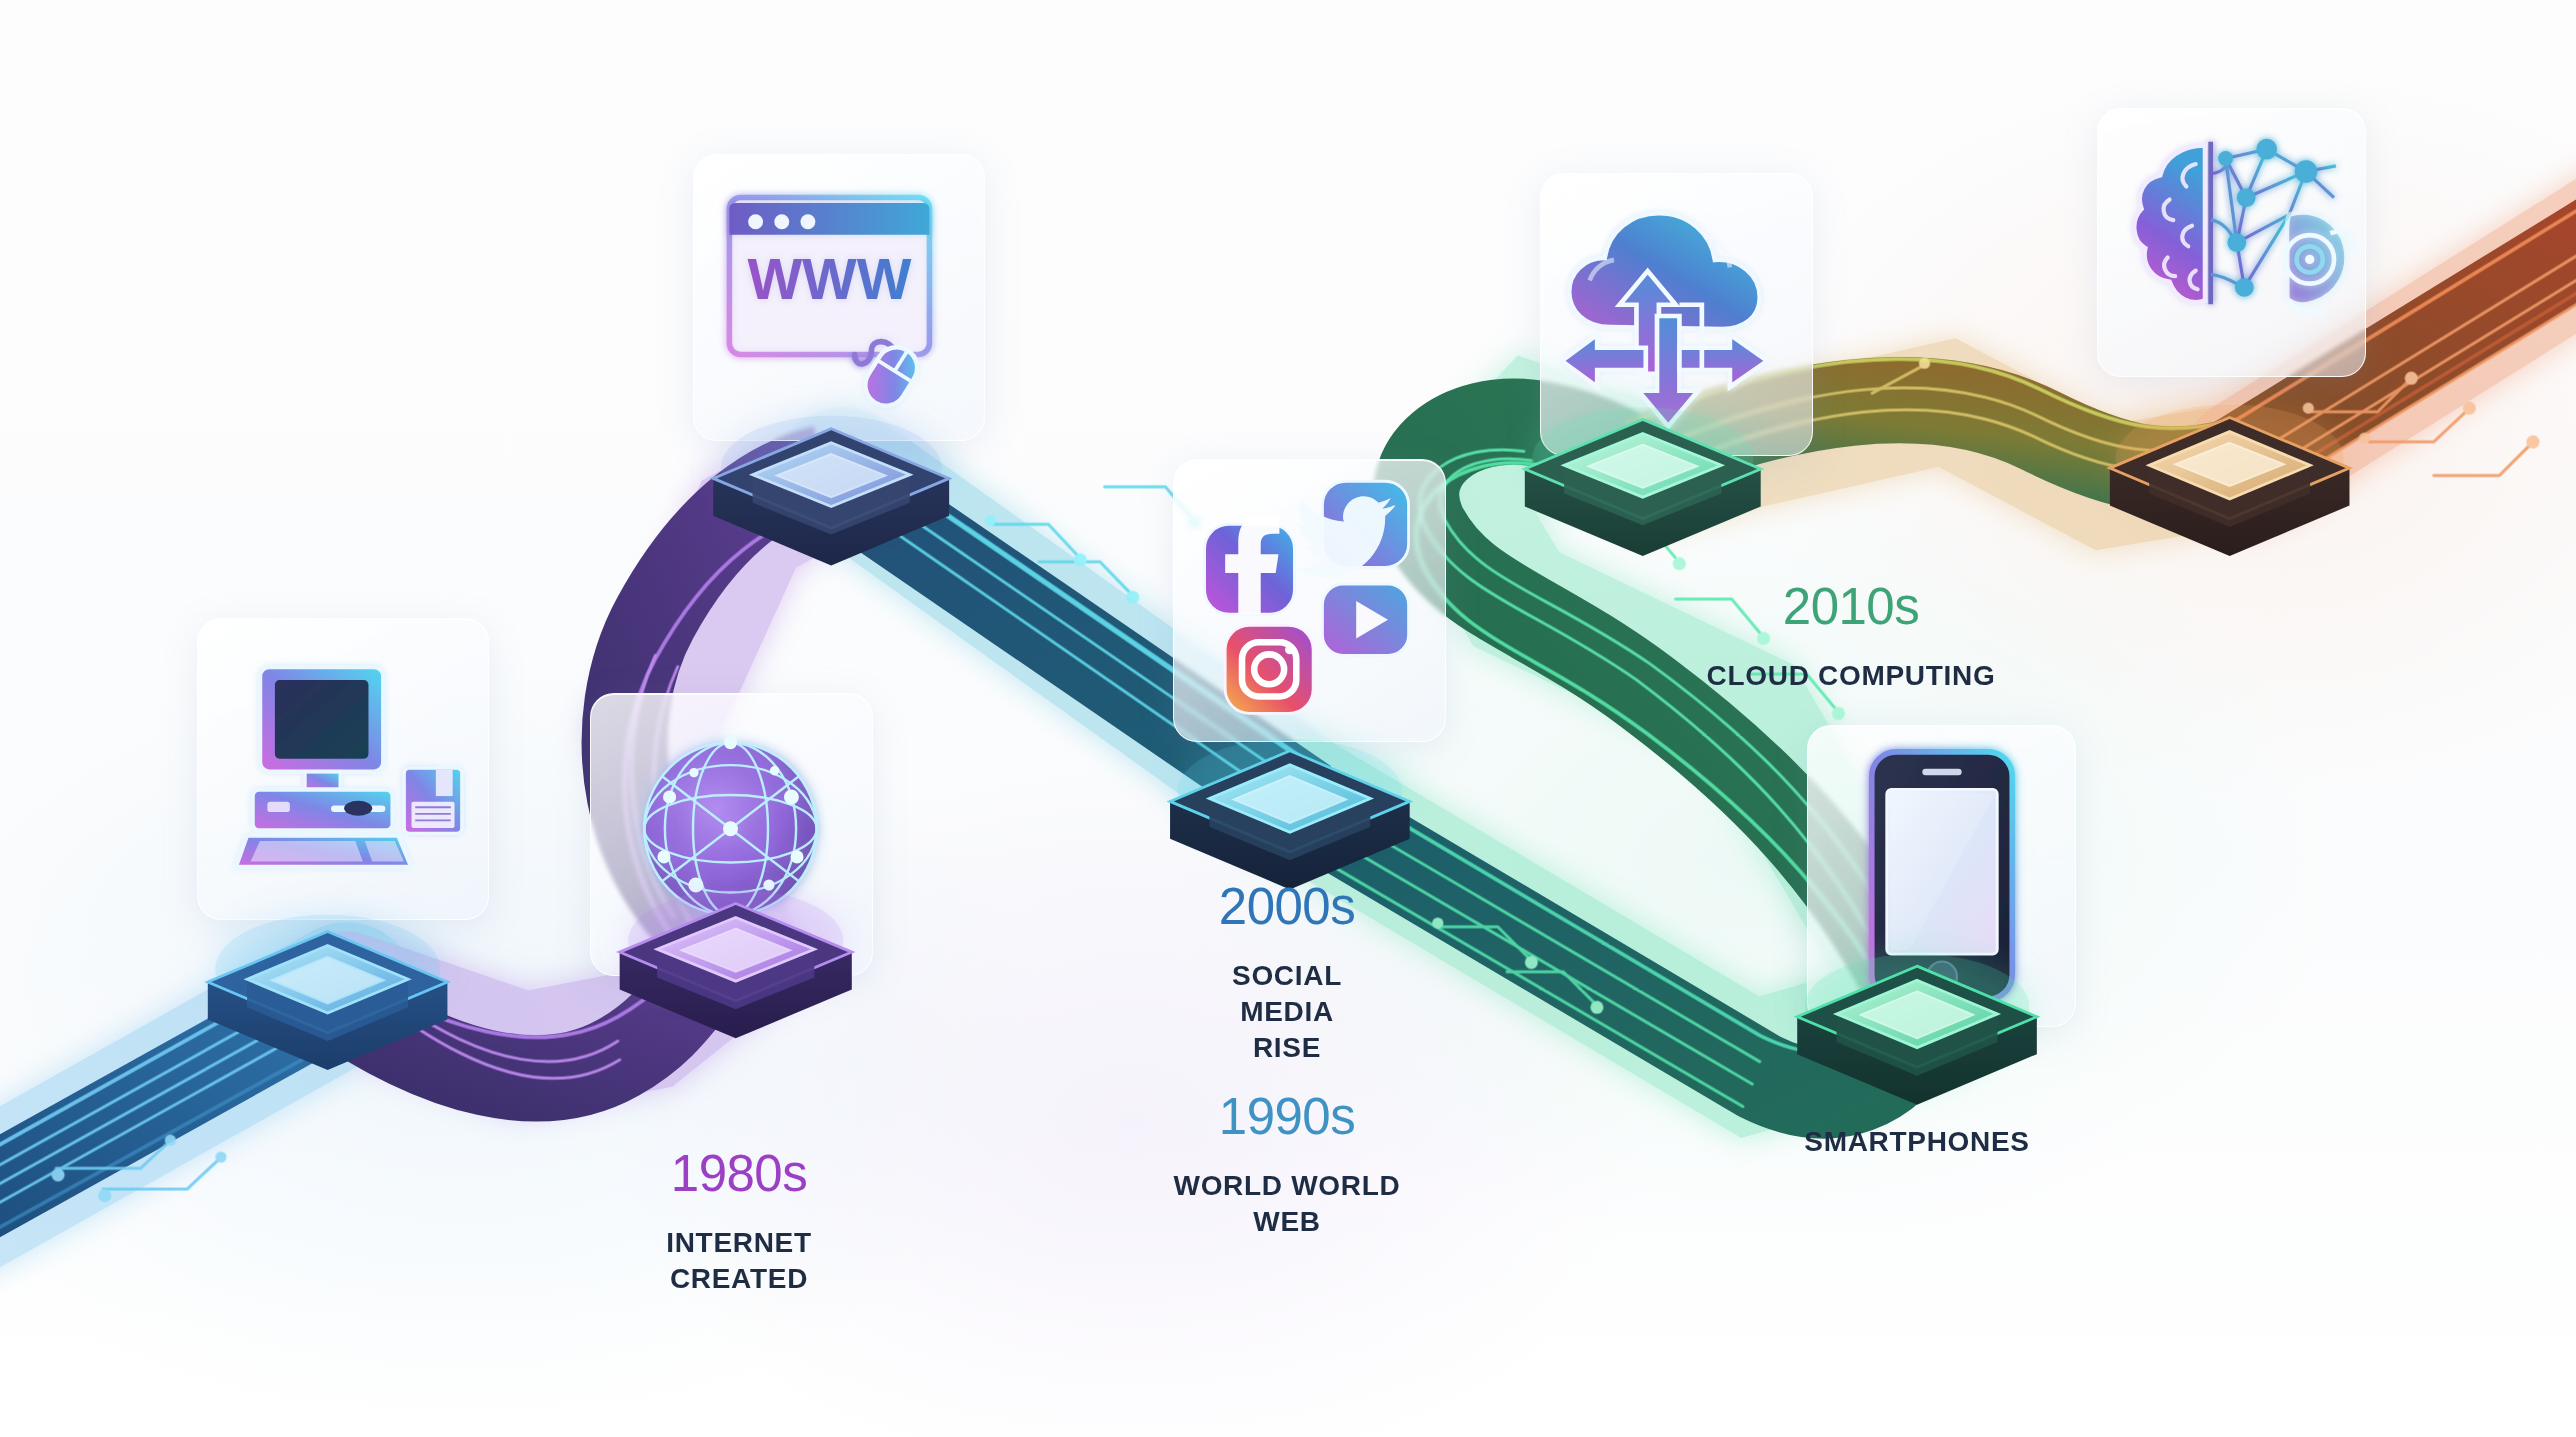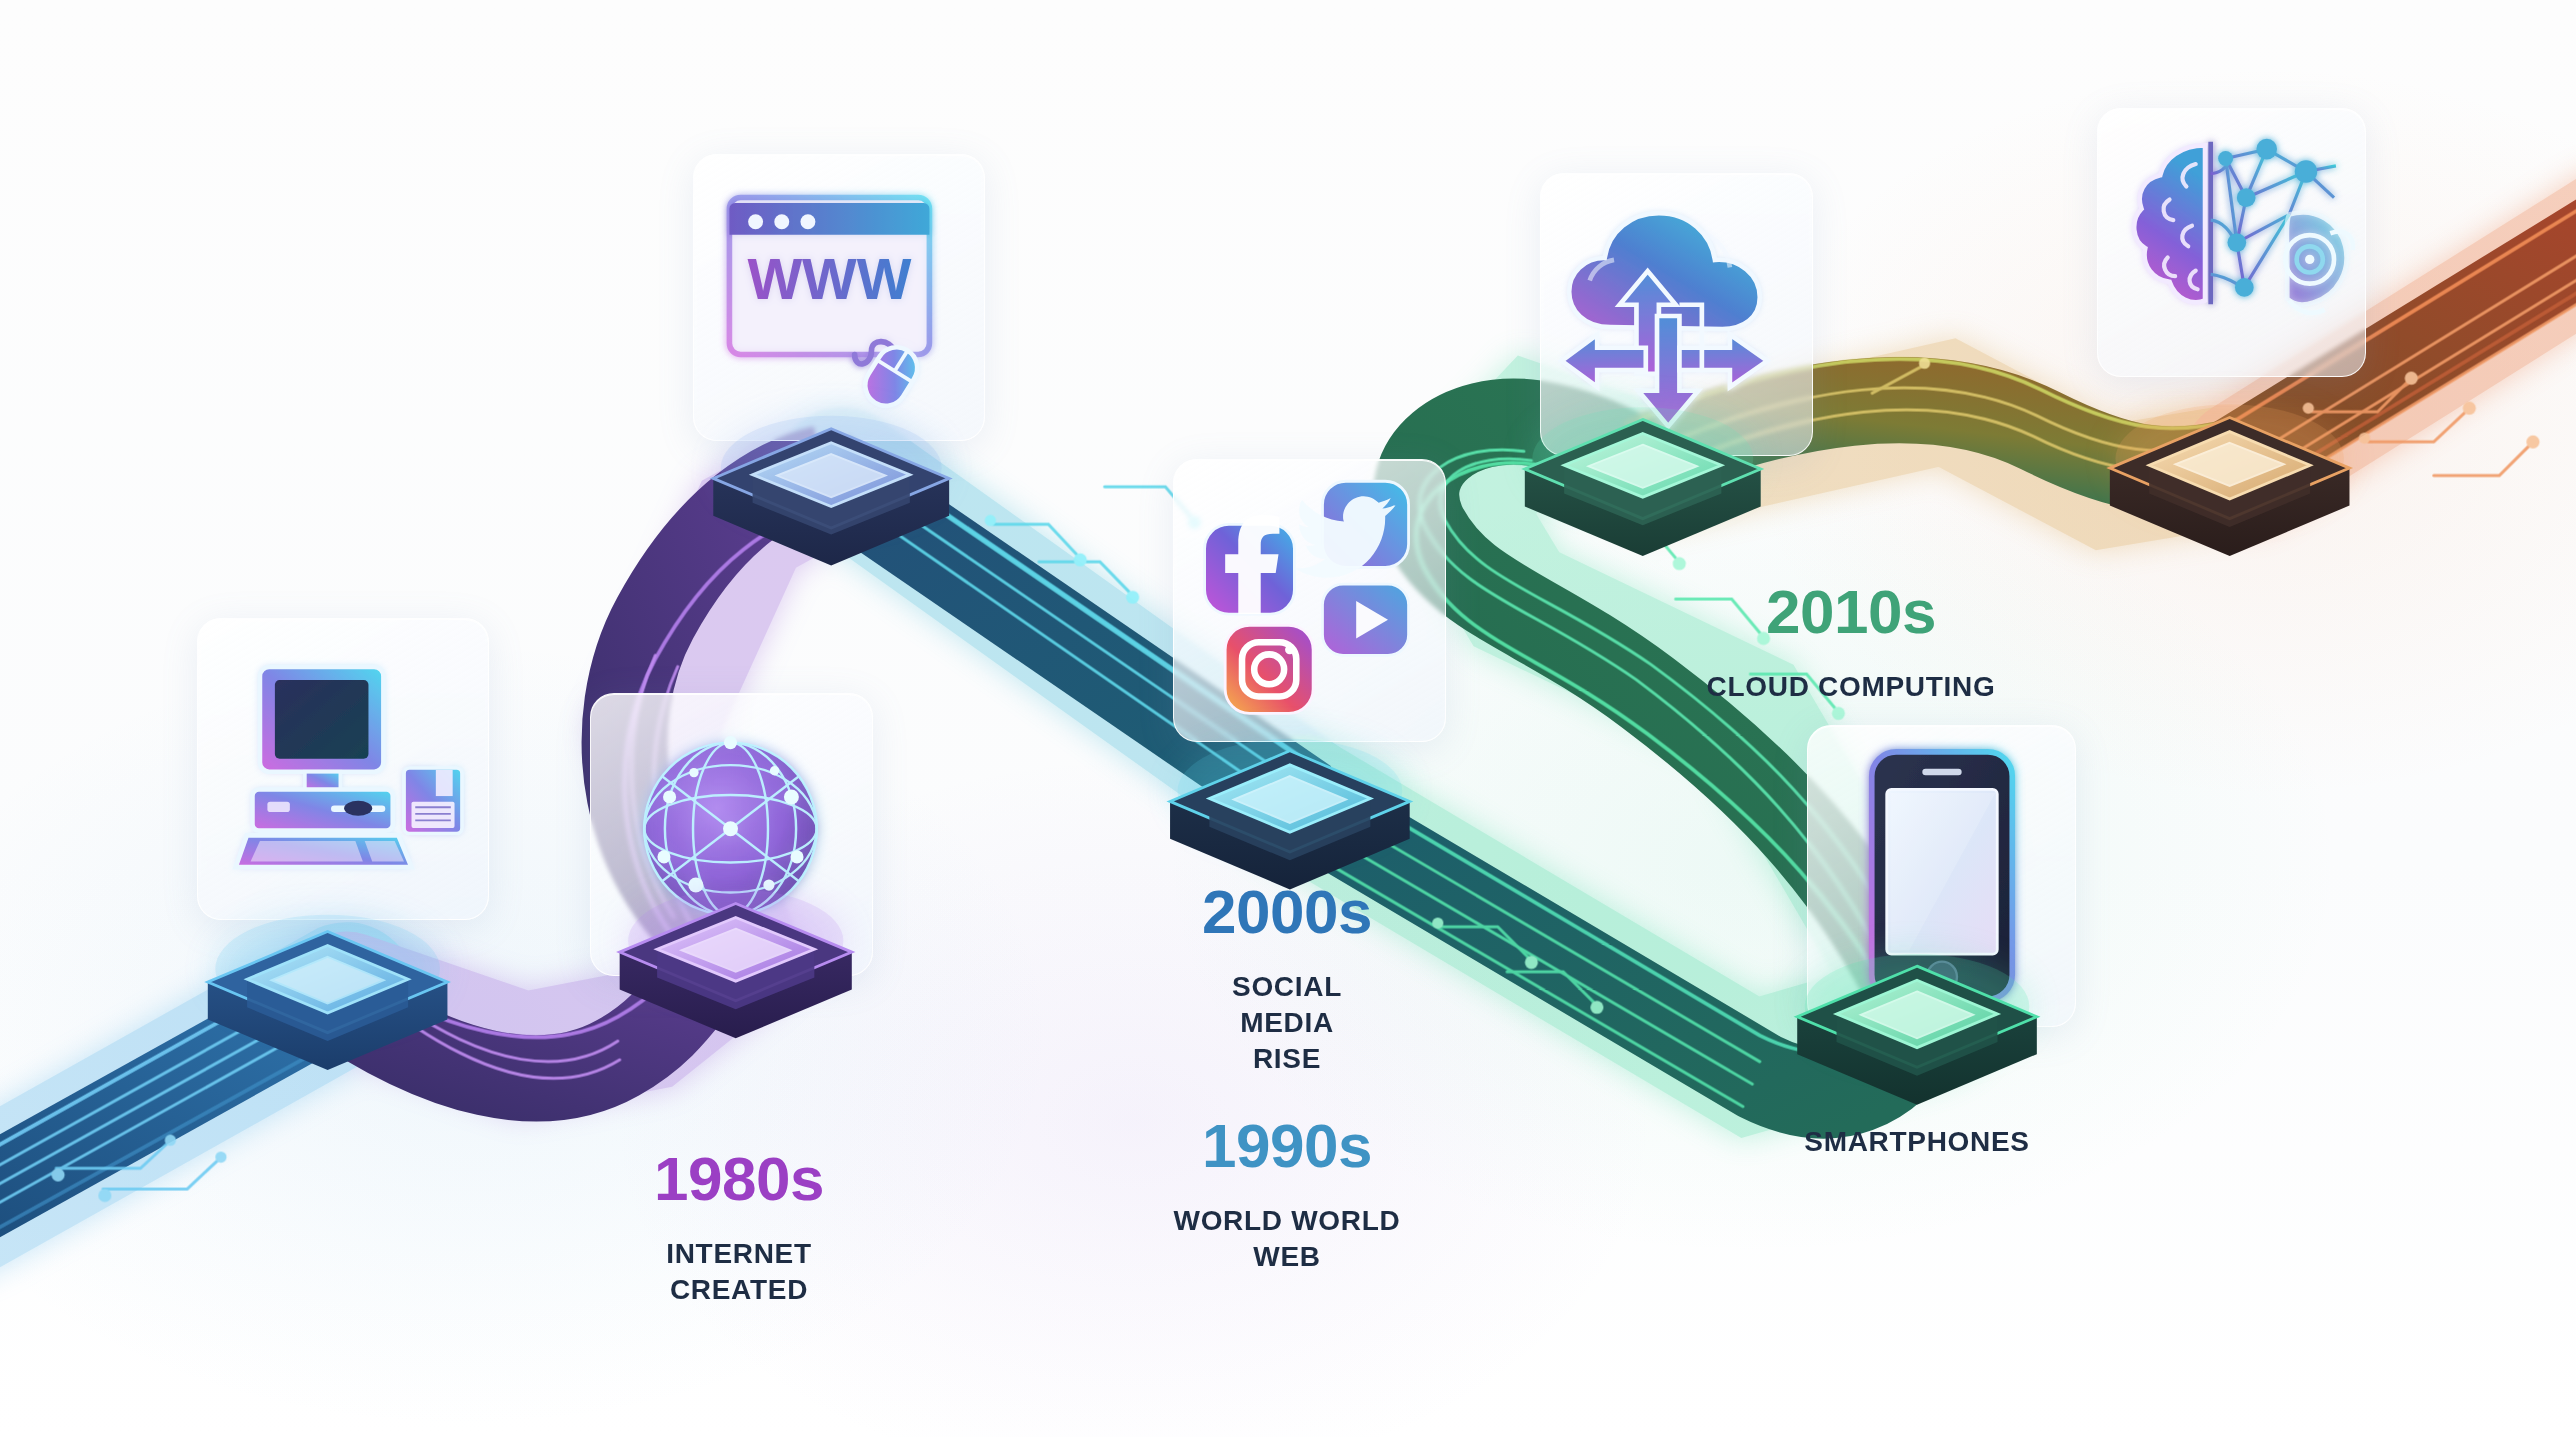--- a/index.html
+++ b/index.html
@@ -32,22 +32,22 @@
     backdrop-filter: blur(1.9px);
   }
   .icon-box { position: absolute; }
   .label {
     position: absolute;
     text-align: center;
     line-height: 1.0;
     white-space: pre-line;
   }
   .label .era {
-    font-size: 62px;
-    font-weight: 700;
+    font-size: 51px;
+    font-weight: 400;
     letter-spacing: -0.5px;
     display: block;
     margin-bottom: 11.2px;
   }
   .label .desc {
     font-size: 28px;
     font-weight: 700;
     letter-spacing: 0.7px;
     color: #1e2d44;
     display: block;
@@ -710,21 +710,21 @@
     </g>
   </svg>
 
 
   <div class="label" style="left:552px; top:1133px; width:374px;">
     <span class="era" style="color:#9b3fc4;">1980s</span>
     <span class="desc">INTERNET
 CREATED</span>
   </div>
 
-  <div class="label" style="left:1100px; top:1100px; width:374px;">
+  <div class="label" style="left:1100px; top:1076px; width:374px;">
     <span class="era" style="color:#3f93c4;">1990s</span>
     <span class="desc">WORLD WORLD
 WEB</span>
   </div>
 
   <div class="label" style="left:1100px; top:866px; width:374px;">
     <span class="era" style="color:#2f76b8;">2000s</span>
     <span class="desc">SOCIAL
 MEDIA
 RISE</span>

